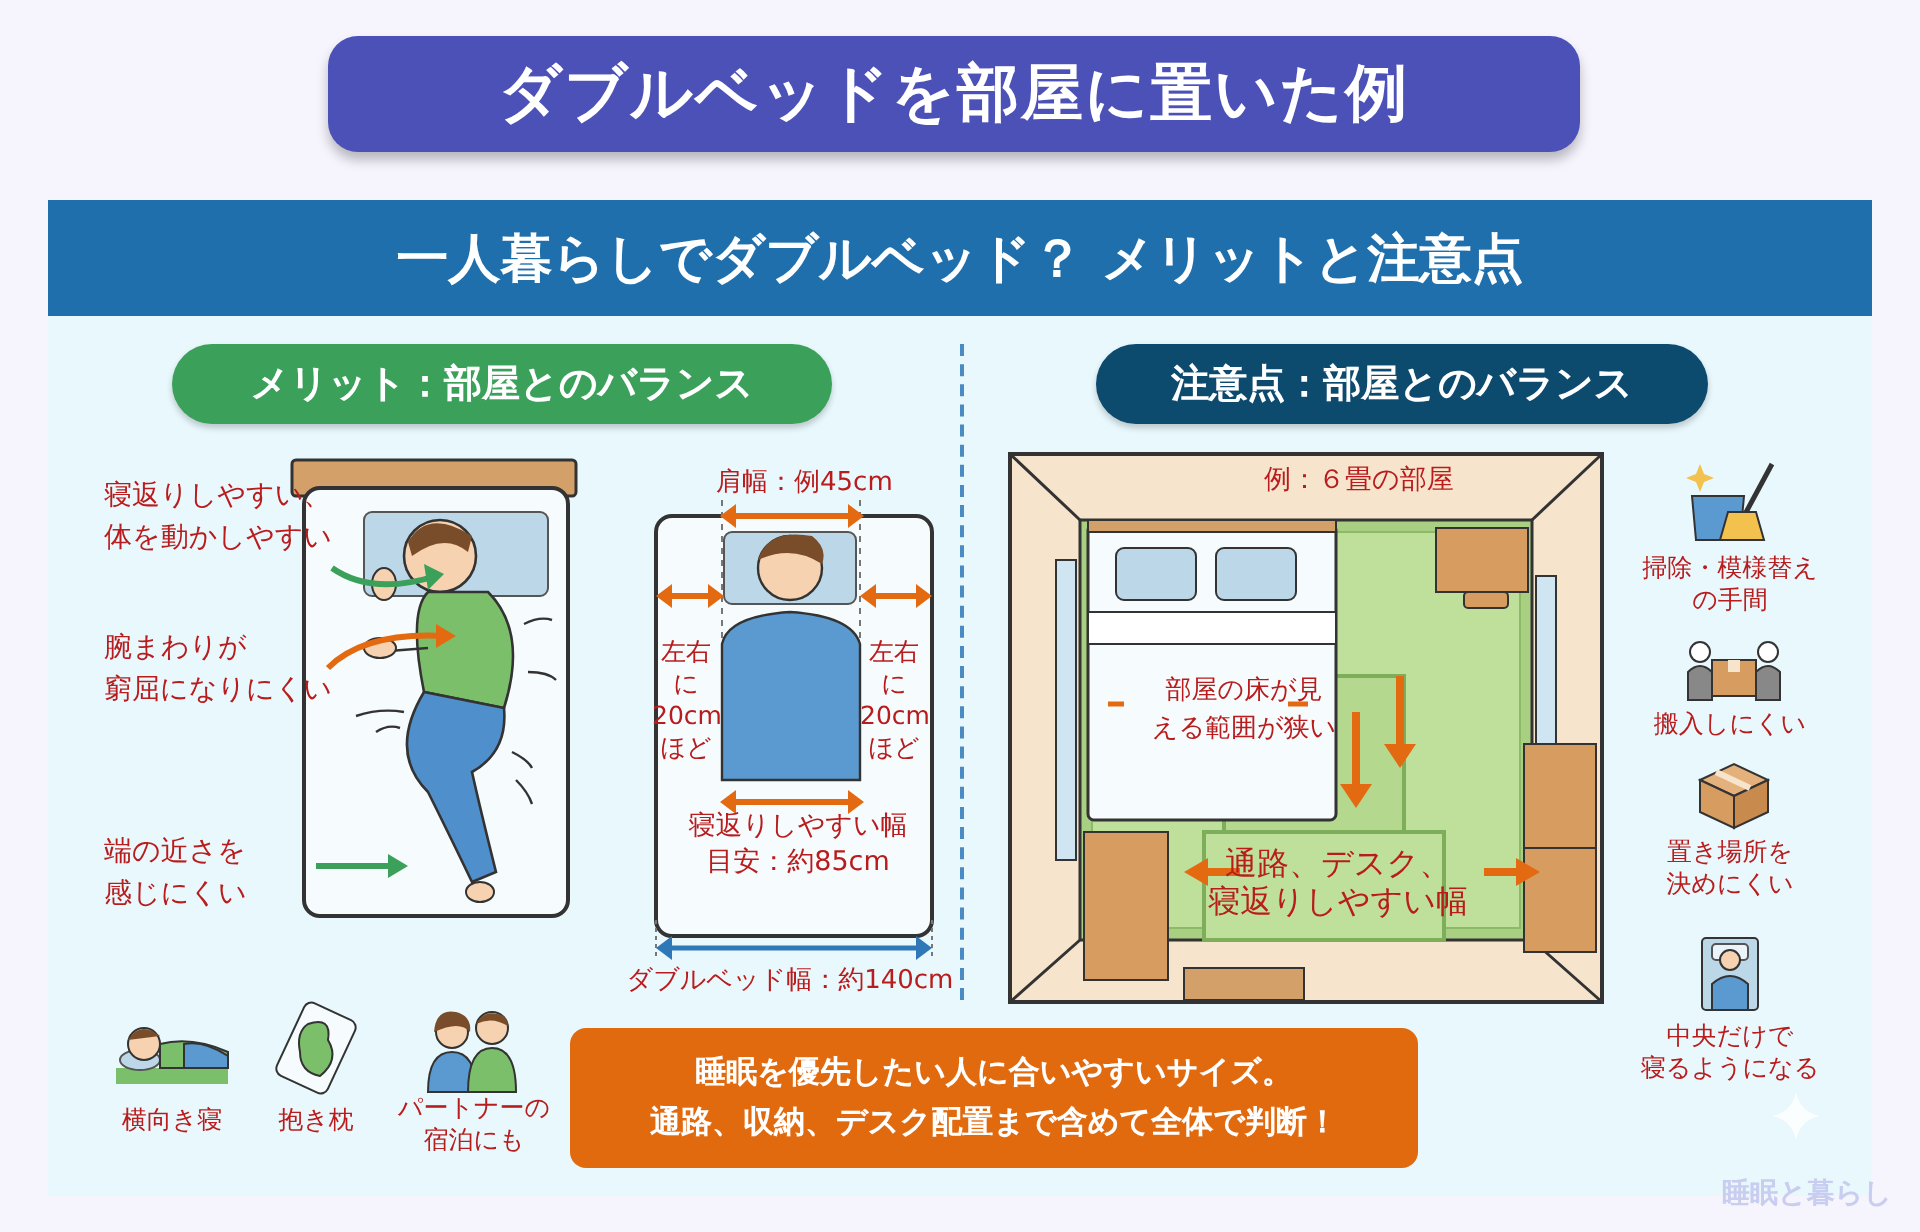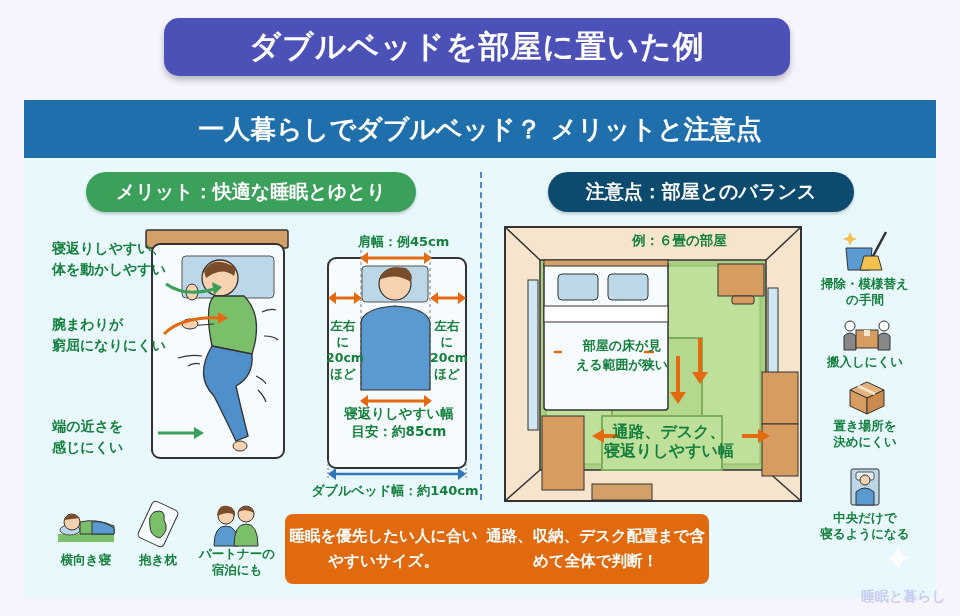--- a/index.html
+++ b/index.html
@@ -16,40 +16,40 @@
     position: absolute; left: 0; top: 0; width: 912px; height: 58px; background: #1f6fad;
     color: #fff; font-weight: bold; font-size: 26px; display: flex; align-items: center; justify-content: center;
   }
   .pill {
     position: absolute; height: 40px; border-radius: 20px; color: #fff; font-weight: bold; font-size: 19px;
     display: flex; align-items: center; justify-content: center; box-shadow: 0 2px 3px rgba(0,0,0,0.2);
   }
   .pill.green { background: #3aa05a; }
   .pill.orange { background: #0c4a6e; }
   .divider { position: absolute; left: 456px; top: 72px; width: 0; height: 328px; border-left: 2px dashed #4a8bc4; }
-  .lbl { position: absolute; font-size: 14px; font-weight: bold; line-height: 21px; color: #15803d; }
+  .lbl { position: absolute; font-size: 14px; font-weight: normal; line-height: 21px; color: #b91c1c; }
   .lbl.c { text-align: center; }
   .small { font-size: 12.5px; line-height: 16px; }
   .banner {
     position: absolute; left: 261px; top: 414px; width: 424px; height: 70px; background: #e16a0f;
     border-radius: 8px; color: #fff; font-weight: bold; font-size: 15.5px; line-height: 25px;
-    display: flex; flex-direction: row; align-items: center; justify-content: center; text-align: center;
+    display: flex; flex-direction: column; align-items: center; justify-content: center; text-align: center;
   }
   .watermark { position: absolute; right: 14px; bottom: 10px; font-size: 14px; font-weight: bold; color: #c9cdf0; }
   svg { position: absolute; overflow: visible; }
 </style>
 </head>
 <body>
 
 <div class="page-title">ダブルベッドを部屋に置いた例</div>
 
 <div class="panel">
   <div class="panel-head">一人暮らしでダブルベッド？ メリットと注意点</div>
 
-  <div class="pill green" style="left:62px;top:72px;width:330px;">メリット：快適な睡眠とゆとり</div>
+  <div class="pill green" style="left:62px;top:72px;width:330px;">メリット：部屋とのバランス</div>
   <div class="pill orange" style="left:524px;top:72px;width:306px;">注意点：部屋とのバランス</div>
   <div class="divider"></div>
 
   <svg style="left:120px;top:126px;" width="150" height="235" viewBox="0 0 150 235">
     <rect x="2" y="4" width="142" height="18" rx="2" fill="#d4a06a" stroke="#333" stroke-width="1.5"></rect>
     <rect x="8" y="18" width="132" height="214" rx="8" fill="#f6fbfd" stroke="#333" stroke-width="2"></rect>
     <rect x="38" y="30" width="92" height="42" rx="4" fill="#bcd8e8" stroke="#555" stroke-width="1"></rect>
     <circle cx="76" cy="52" r="18" fill="#f7d2b0" stroke="#333" stroke-width="1.3"></circle>
     <path d="M60 45 Q70 28 92 42 L90 50 Q78 40 62 52 Z" fill="#7a4d2a"></path>
     <path d="M70 70 Q60 80 68 120 L108 128 Q120 90 100 70 Z" fill="#7cbf6a" stroke="#333" stroke-width="1.3"></path>
@@ -72,21 +72,21 @@
 
   <div class="lbl" style="left:28px;top:214px;">
     <div>腕まわりが</div>
     <div>窮屈になりにくい</div>
   </div>
   <svg style="left:138px;top:208px;" width="70" height="30">
     <path d="M2 26 Q20 8 60 10" stroke="#e46a12" stroke-width="3" fill="none"></path>
     <path d="M56 4 L66 10 L56 16" fill="#e46a12"></path>
   </svg>
 
-  <div class="lbl" style="left:28px;top:316px;text-align:right;">
+  <div class="lbl" style="left:28px;top:316px;">
     <div>端の近さを</div>
     <div>感じにくい</div>
   </div>
   <svg style="left:134px;top:326px;" width="50" height="14">
     <path d="M0 7 L38 7" stroke="#3aa05a" stroke-width="3"></path>
     <path d="M36 1 L46 7 L36 13" fill="#3aa05a"></path>
   </svg>
 
   <svg style="left:300px;top:150px;" width="150" height="230" viewBox="0 0 150 230">
     <rect x="4" y="8" width="138" height="210" rx="8" fill="#f6fbfd" stroke="#333" stroke-width="2"></rect>

